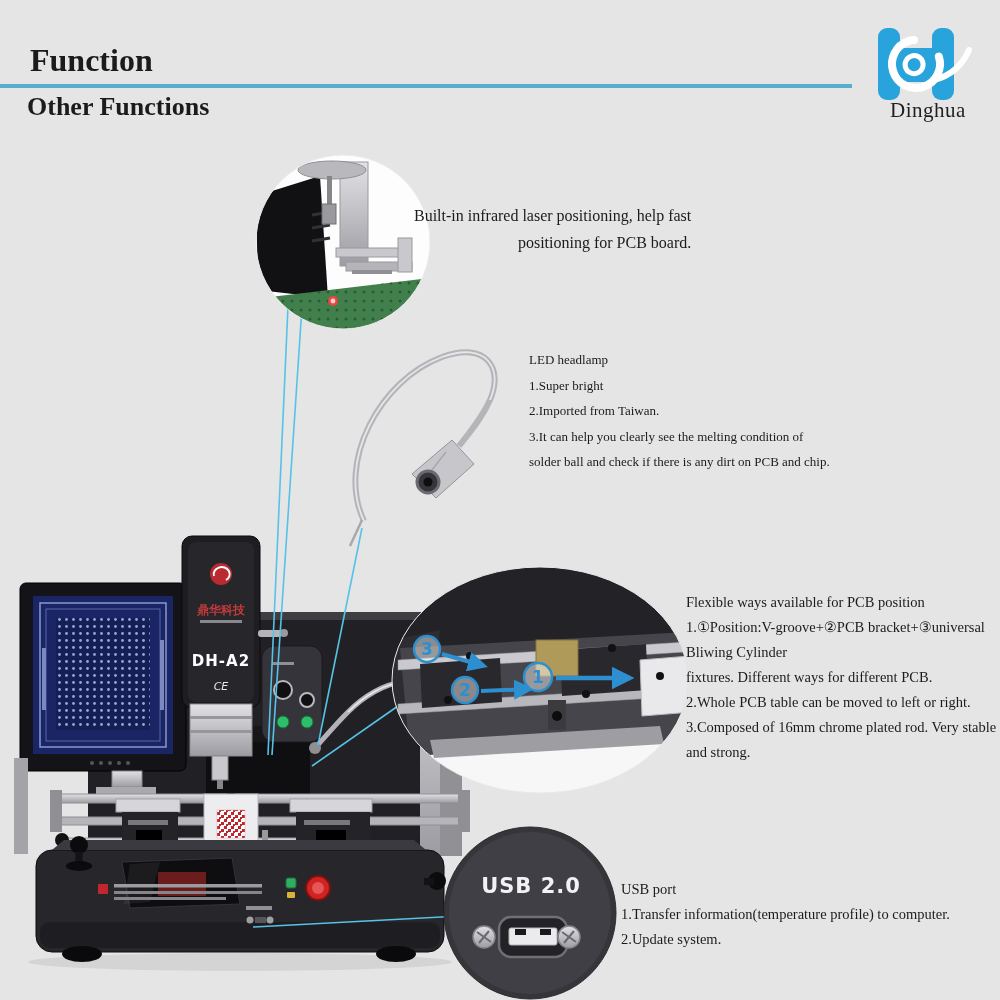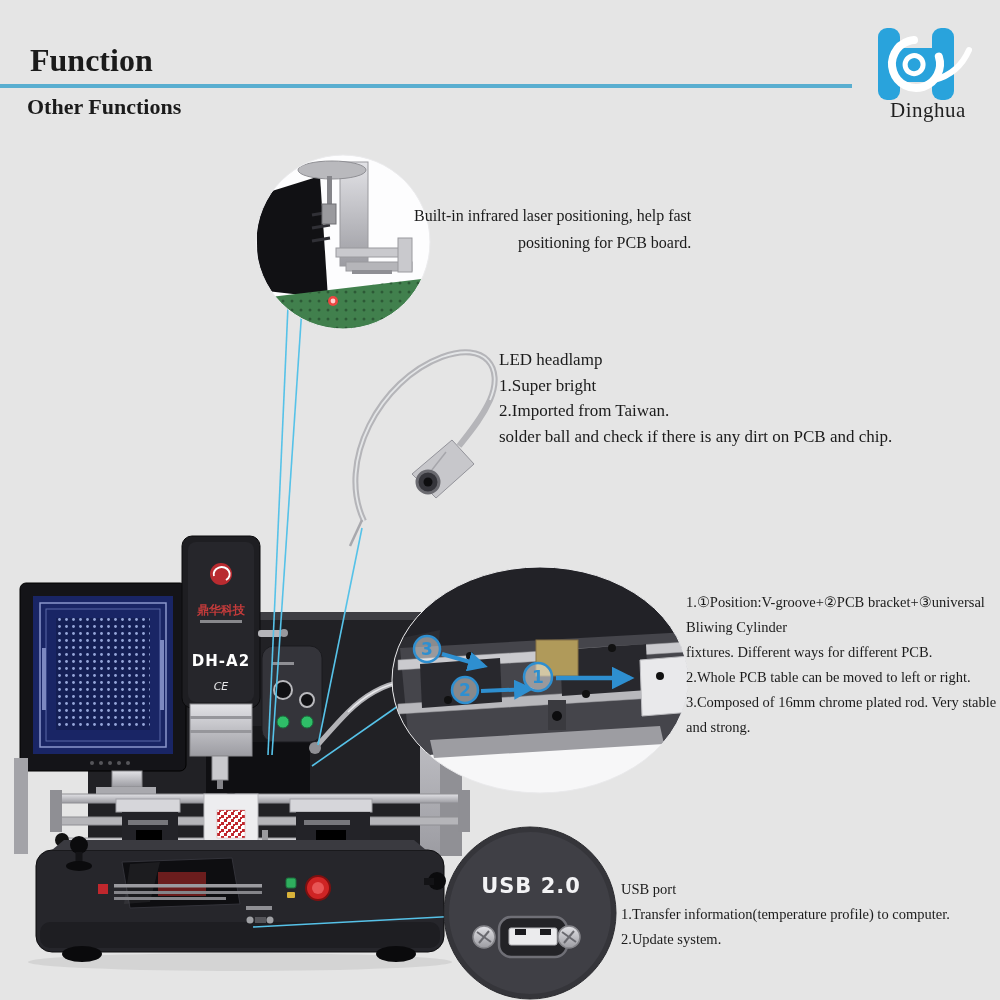--- a/index.html
+++ b/index.html
@@ -1,26 +1,26 @@
 <!DOCTYPE html>
 <html><head>
 <meta charset="utf-8">
 <style>
   html,body{margin:0;padding:0;background:#fff;}
   .page{position:relative;width:1000px;height:1000px;background:#e5e5e5;overflow:hidden;
         font-family:"Liberation Serif",serif;color:#1b1b1b;}
   .page-title{position:absolute;left:30px;top:40px;font-size:32px;font-weight:bold;line-height:40px;}
   .accent-line{position:absolute;left:0;top:84px;width:852px;height:4px;background:#59aed0;}
-  .page-subtitle{position:absolute;left:27px;top:94px;font-size:22px;font-weight:bold;line-height:26px;}
+  .page-subtitle{position:absolute;left:27px;top:94px;font-size:26px;font-weight:bold;line-height:26px;}
   .logo-text{position:absolute;left:868px;top:98px;width:120px;text-align:center;
              font-size:21px;color:#1f1f1f;letter-spacing:.5px;}
   .t-block{position:absolute;white-space:nowrap;}
   .t-block div{white-space:nowrap;}
   .tb-laser{left:414px;top:202px;font-size:16px;line-height:27px;text-align:right;}
-  .tb-headlamp{left:499px;top:347px;font-size:17px;line-height:25.5px;}
+  .tb-headlamp{left:529px;top:347px;font-size:13px;line-height:25.5px;}
   .tb-pcb{left:686px;top:590px;font-size:14.5px;line-height:25px;}
   .tb-usb{left:621px;top:877px;font-size:14.5px;line-height:25px;}
   svg.scene{position:absolute;left:0;top:0;}
   svg text{font-family:"DejaVu Sans",sans-serif;}
   .svg-serif{font-family:"DejaVu Serif","Liberation Serif",serif;}
 </style>
 </head>
 <body>
 
 <div class="page">
@@ -290,24 +290,26 @@
 
   <div class="t-block tb-laser">
     <div>Built-in infrared laser positioning, help fast</div>
     <div>positioning for PCB board.</div>
   </div>
 
   <div class="t-block tb-headlamp">
     <div>LED headlamp</div>
     <div>1.Super bright</div>
     <div>2.Imported from Taiwan.</div>
+    <div>3.It can help you clearly see the melting condition of</div>
     <div>solder ball and check if there is any dirt on PCB and chip.</div>
   </div>
 
   <div class="t-block tb-pcb">
+    <div>Flexible ways available for PCB position</div>
     <div>1.①Position:V-groove+②PCB bracket+③universal</div>
     <div>Bliwing Cylinder</div>
     <div>fixtures. Different ways for different PCB.</div>
     <div>2.Whole PCB table can be moved to left or  right.</div>
     <div>3.Composed of 16mm chrome plated rod. Very stable</div>
     <div>and strong.</div>
   </div>
 
   <div class="t-block tb-usb">
     <div>USB port</div>

